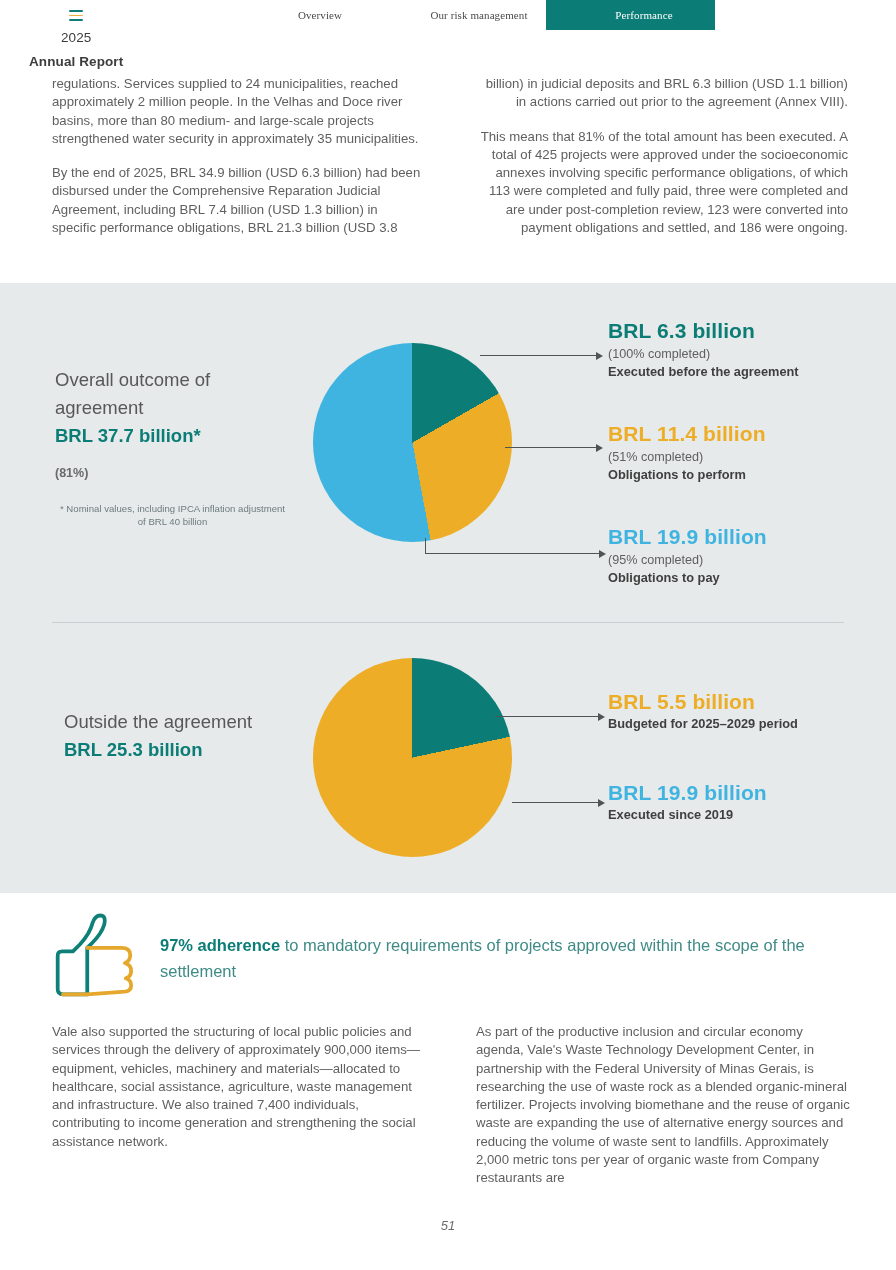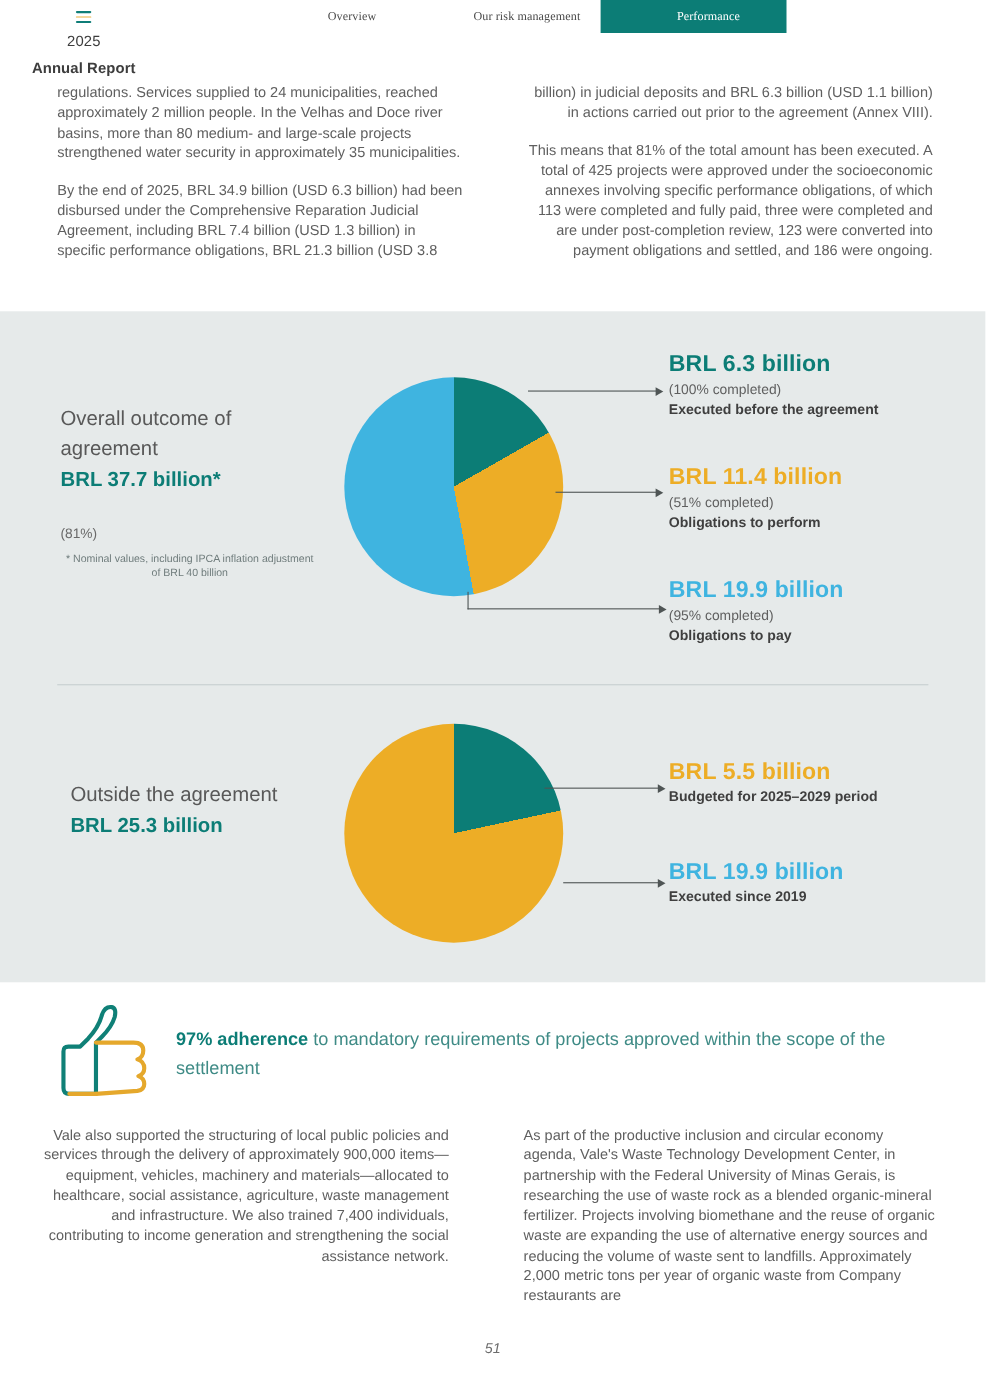--- a/index.html
+++ b/index.html
@@ -48,21 +48,21 @@
   
   .col-text{
     position:absolute;
     font-size:13.2px;line-height:18.3px;color:#5f5f5f;
   }
   .col-text p{margin:0 0 16px 0;}
   .col-text p:last-child{margin-bottom:0;}
 
   #top-left{left:52px;top:75px;width:372px;}
   #top-right{left:476px;top:75px;width:372px;text-align:right;}
-  #bot-left{left:36px;top:1023px;width:372px;text-align:right;}
+  #bot-left{left:52px;top:1023px;width:372px;}
   #bot-right{left:476px;top:1023px;width:374px;}
 
   
   .grey-panel{
     position:absolute;left:0;top:283px;width:896px;height:610px;
     background:#e6eaea;
   }
   .divider{
     position:absolute;left:52px;top:622px;width:792px;height:1px;
     background:#c8cfd0;
@@ -70,21 +70,21 @@
 
   
   .chart-title{
     position:absolute;
     font-size:18.5px;line-height:28px;color:#585858;font-weight:400;
   }
   .chart-amount{
     font-weight:700;color:#0c7d76;font-size:18.5px;display:block;
   }
   .chart-pct{
-    display:block;font-size:12.5px;color:#6a6a6a;margin-top:21px;font-weight:400;
+    display:block;font-size:12.5px;color:#6a6a6a;margin-top:9px;font-weight:700;
   }
   .footnote{
     position:absolute;font-size:9.6px;line-height:13px;color:#6f7c7c;
   }
 
   #title1{left:55px;top:366px;width:235px;}
   #foot1{left:55px;top:502px;width:235px;text-align:center;}
   #title2{left:64px;top:708px;width:235px;}
 
   

